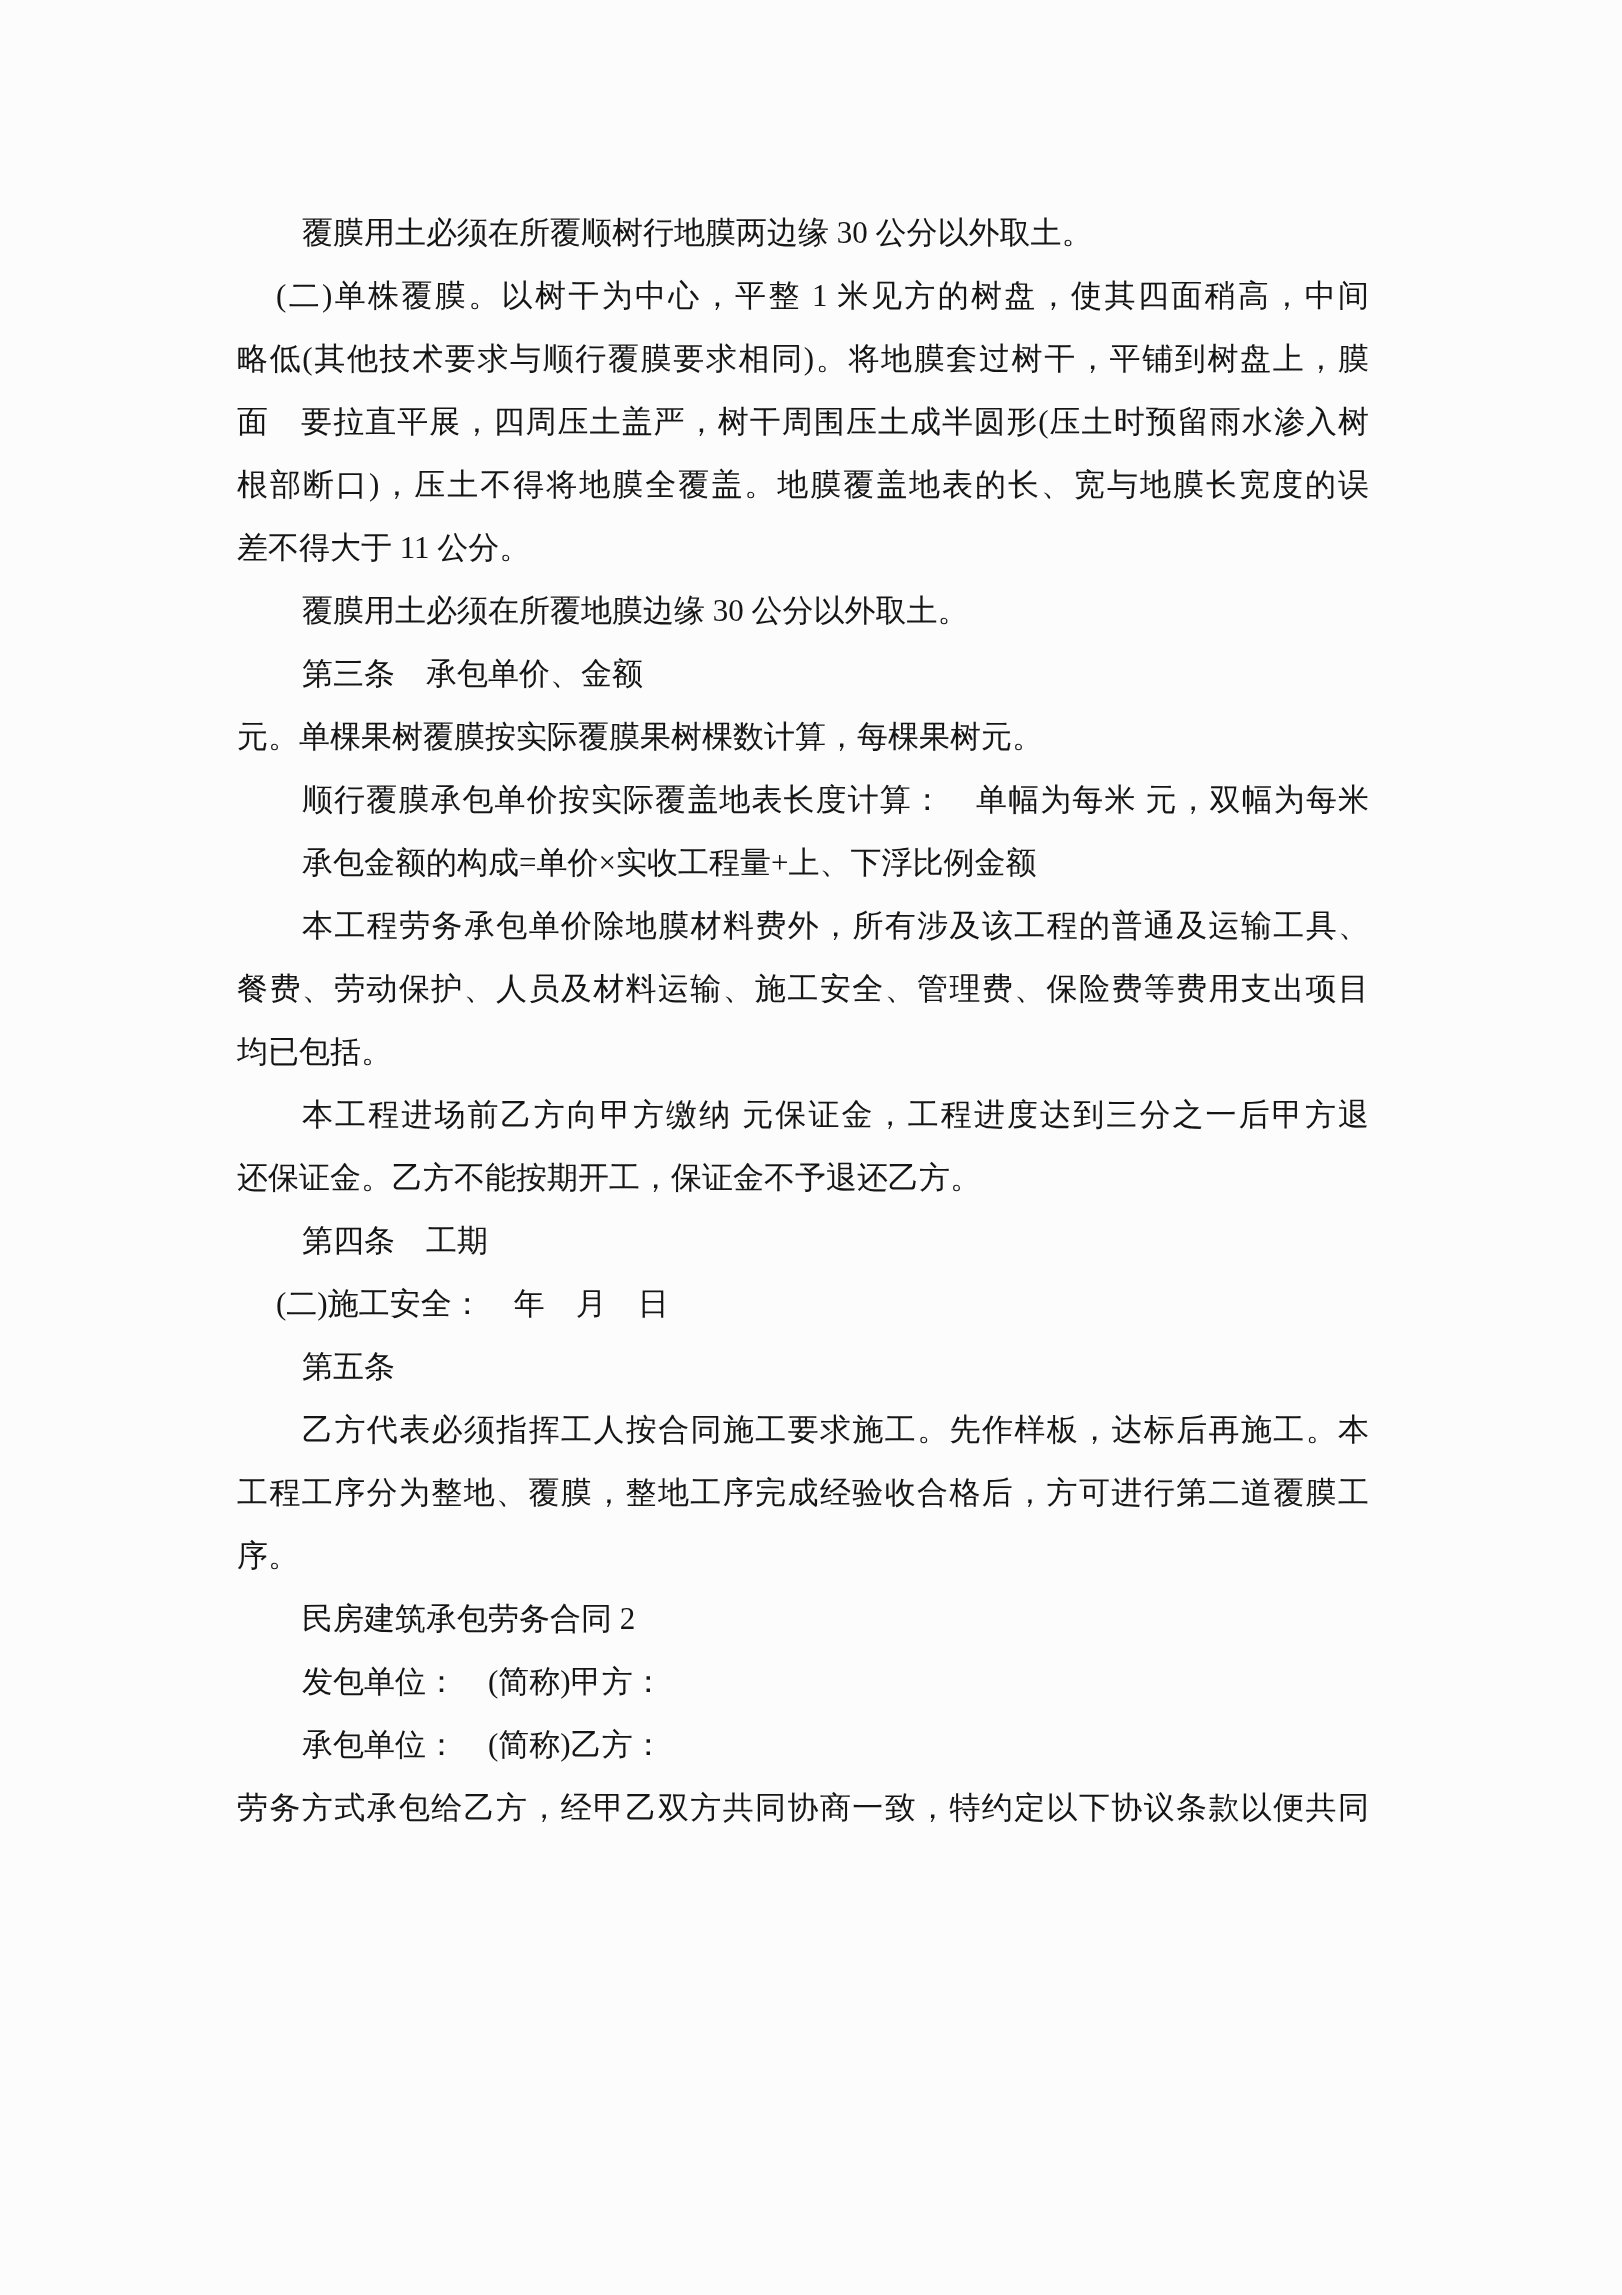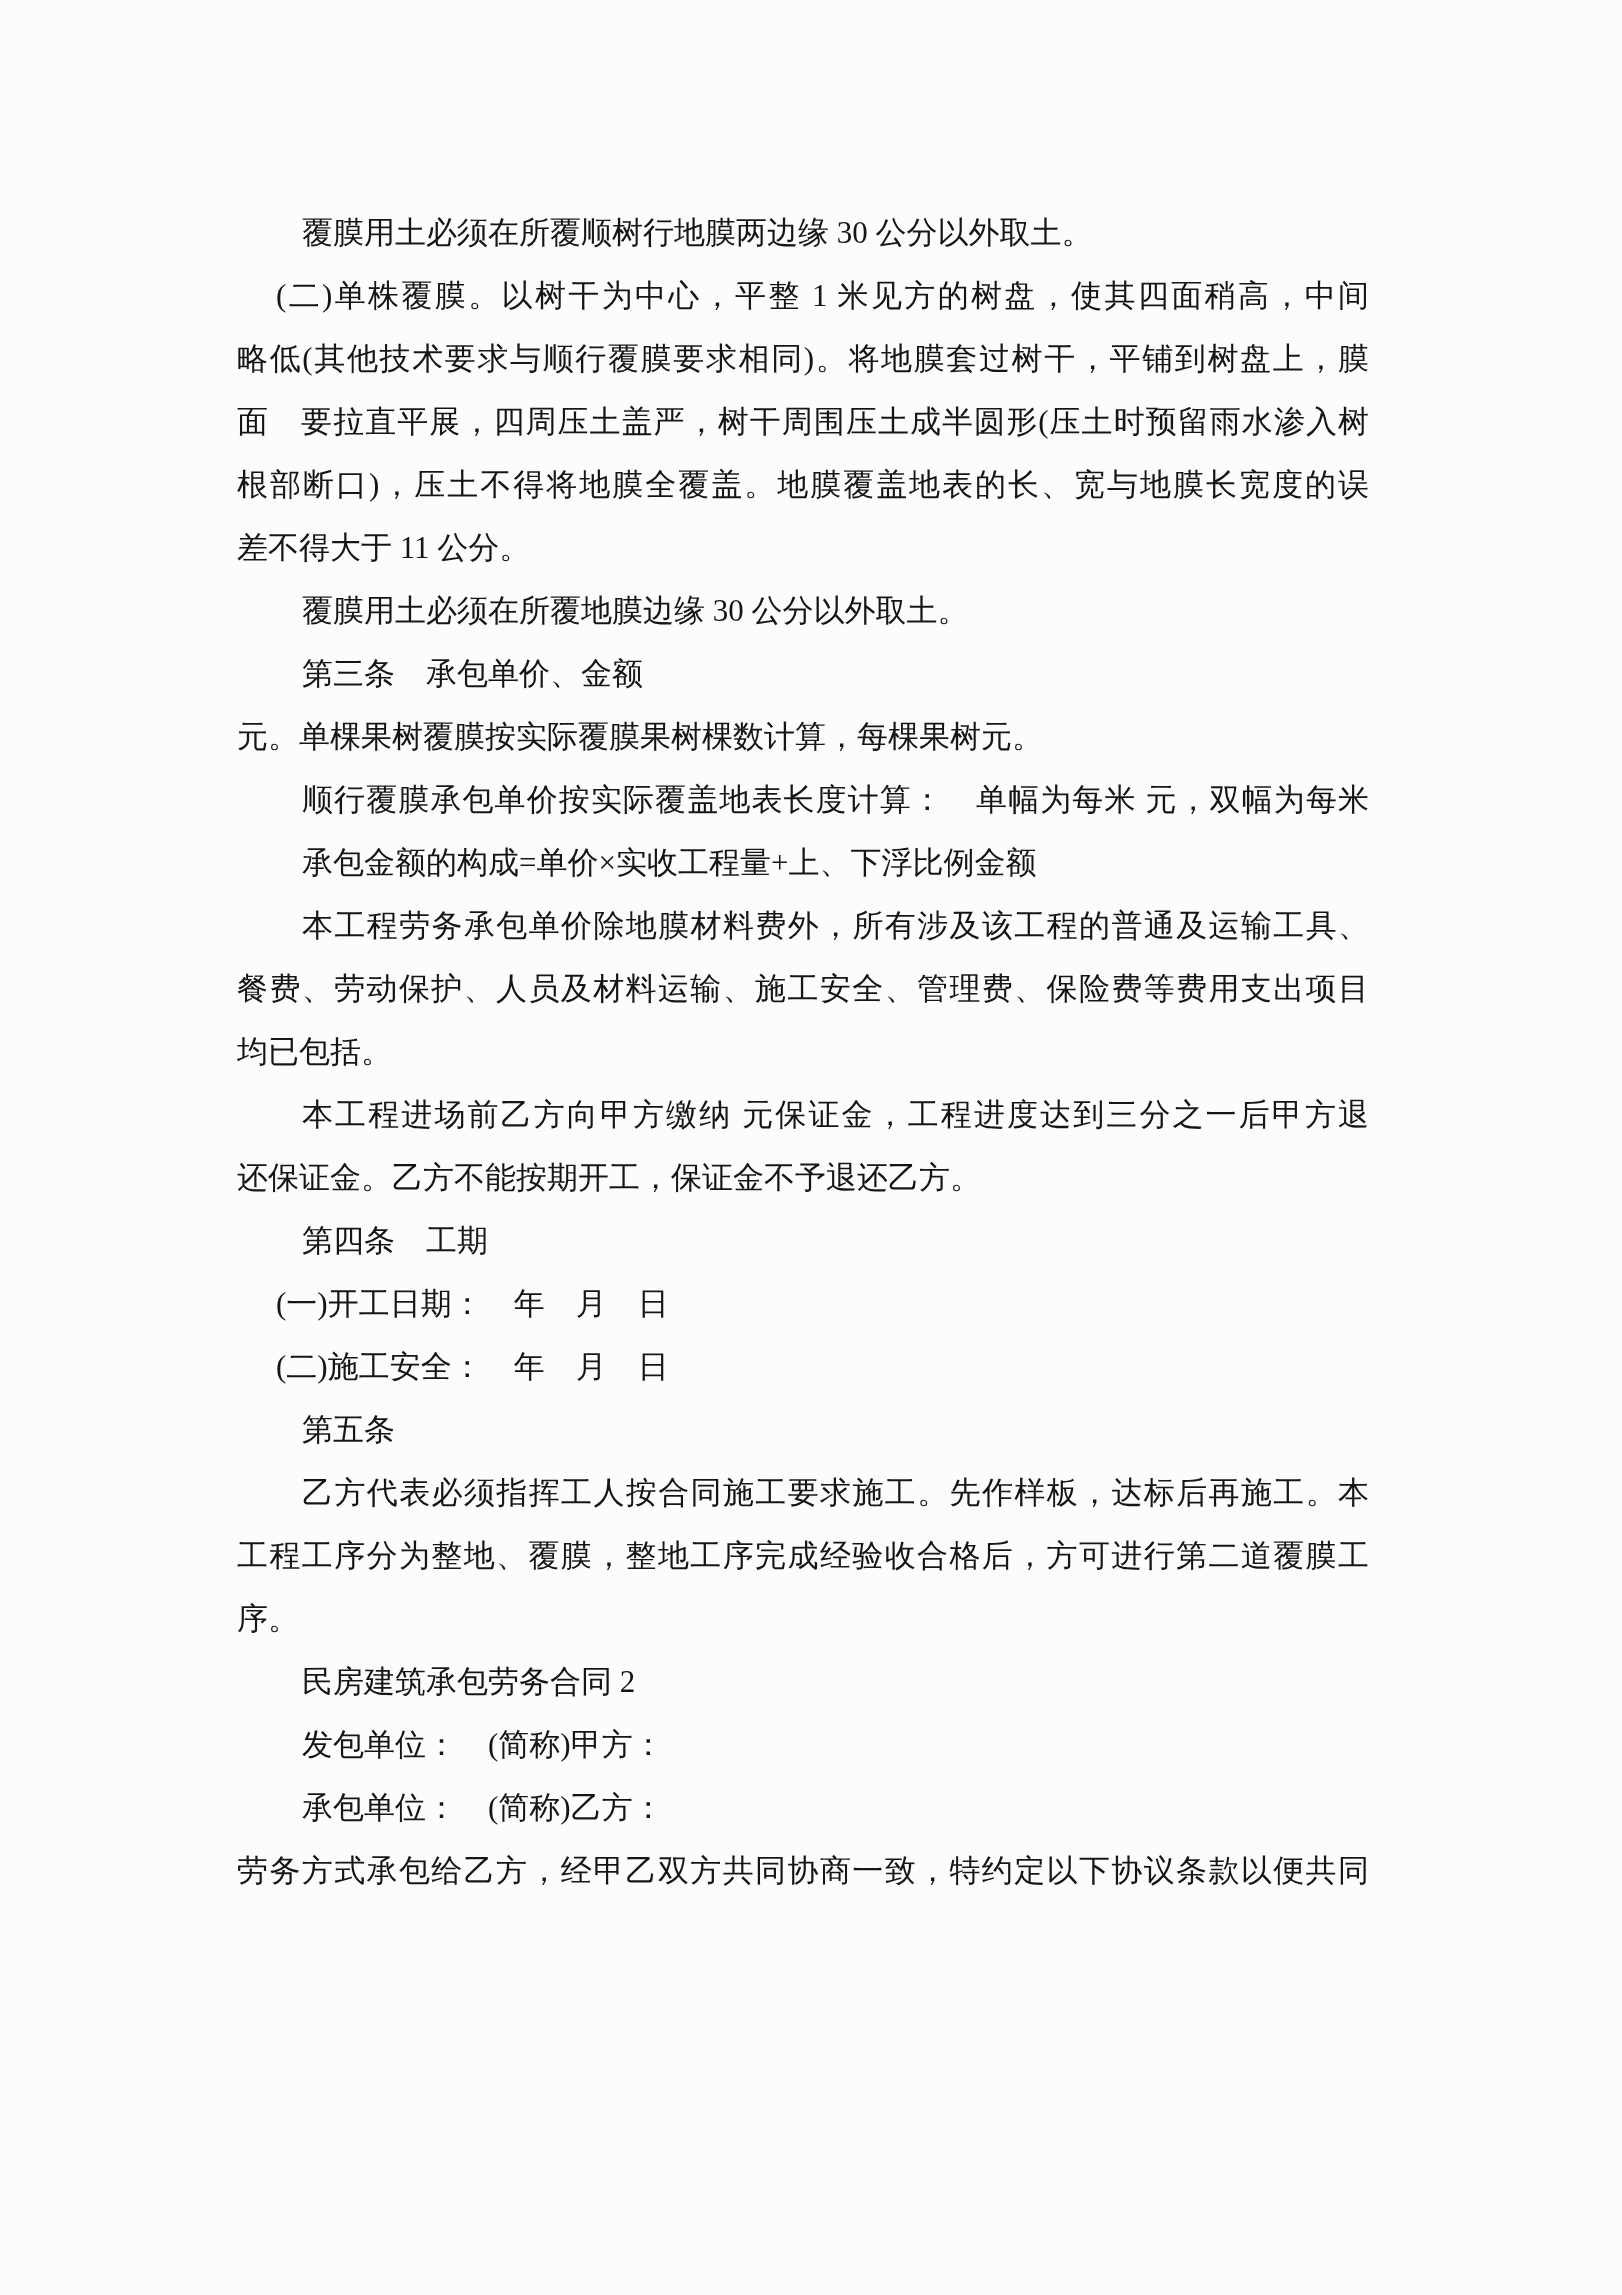--- a/index.html
+++ b/index.html
@@ -54,21 +54,20 @@
     <div class="ln ind">第三条　承包单价、金额</div>
     <div class="ln">元。单棵果树覆膜按实际覆膜果树棵数计算，每棵果树元。</div>
     <div class="ln ind f">顺行覆膜承包单价按实际覆盖地表长度计算：　单幅为每米 元，双幅为每米</div>
     <div class="ln ind">承包金额的构成=单价×实收工程量+上、下浮比例金额</div>
     <div class="ln ind f">本工程劳务承包单价除地膜材料费外，所有涉及该工程的普通及运输工具、</div>
     <div class="ln f">餐费、劳动保护、人员及材料运输、施工安全、管理费、保险费等费用支出项目</div>
     <div class="ln">均已包括。</div>
     <div class="ln ind f">本工程进场前乙方向甲方缴纳 元保证金，工程进度达到三分之一后甲方退</div>
     <div class="ln">还保证金。乙方不能按期开工，保证金不予退还乙方。</div>
     <div class="ln ind">第四条　工期</div>
-    <div class="ln ind-s">(一)开工日期：　年　月　日</div>
     <div class="ln ind-s">(二)施工安全：　年　月　日</div>
     <div class="ln ind">第五条</div>
     <div class="ln ind f">乙方代表必须指挥工人按合同施工要求施工。先作样板，达标后再施工。本</div>
     <div class="ln f">工程工序分为整地、覆膜，整地工序完成经验收合格后，方可进行第二道覆膜工</div>
     <div class="ln">序。</div>
     <div class="ln ind">民房建筑承包劳务合同 2</div>
     <div class="ln ind">发包单位：　(简称)甲方：</div>
     <div class="ln ind">承包单位：　(简称)乙方：</div>
     <div class="ln f">劳务方式承包给乙方，经甲乙双方共同协商一致，特约定以下协议条款以便共同</div>
   </div>

